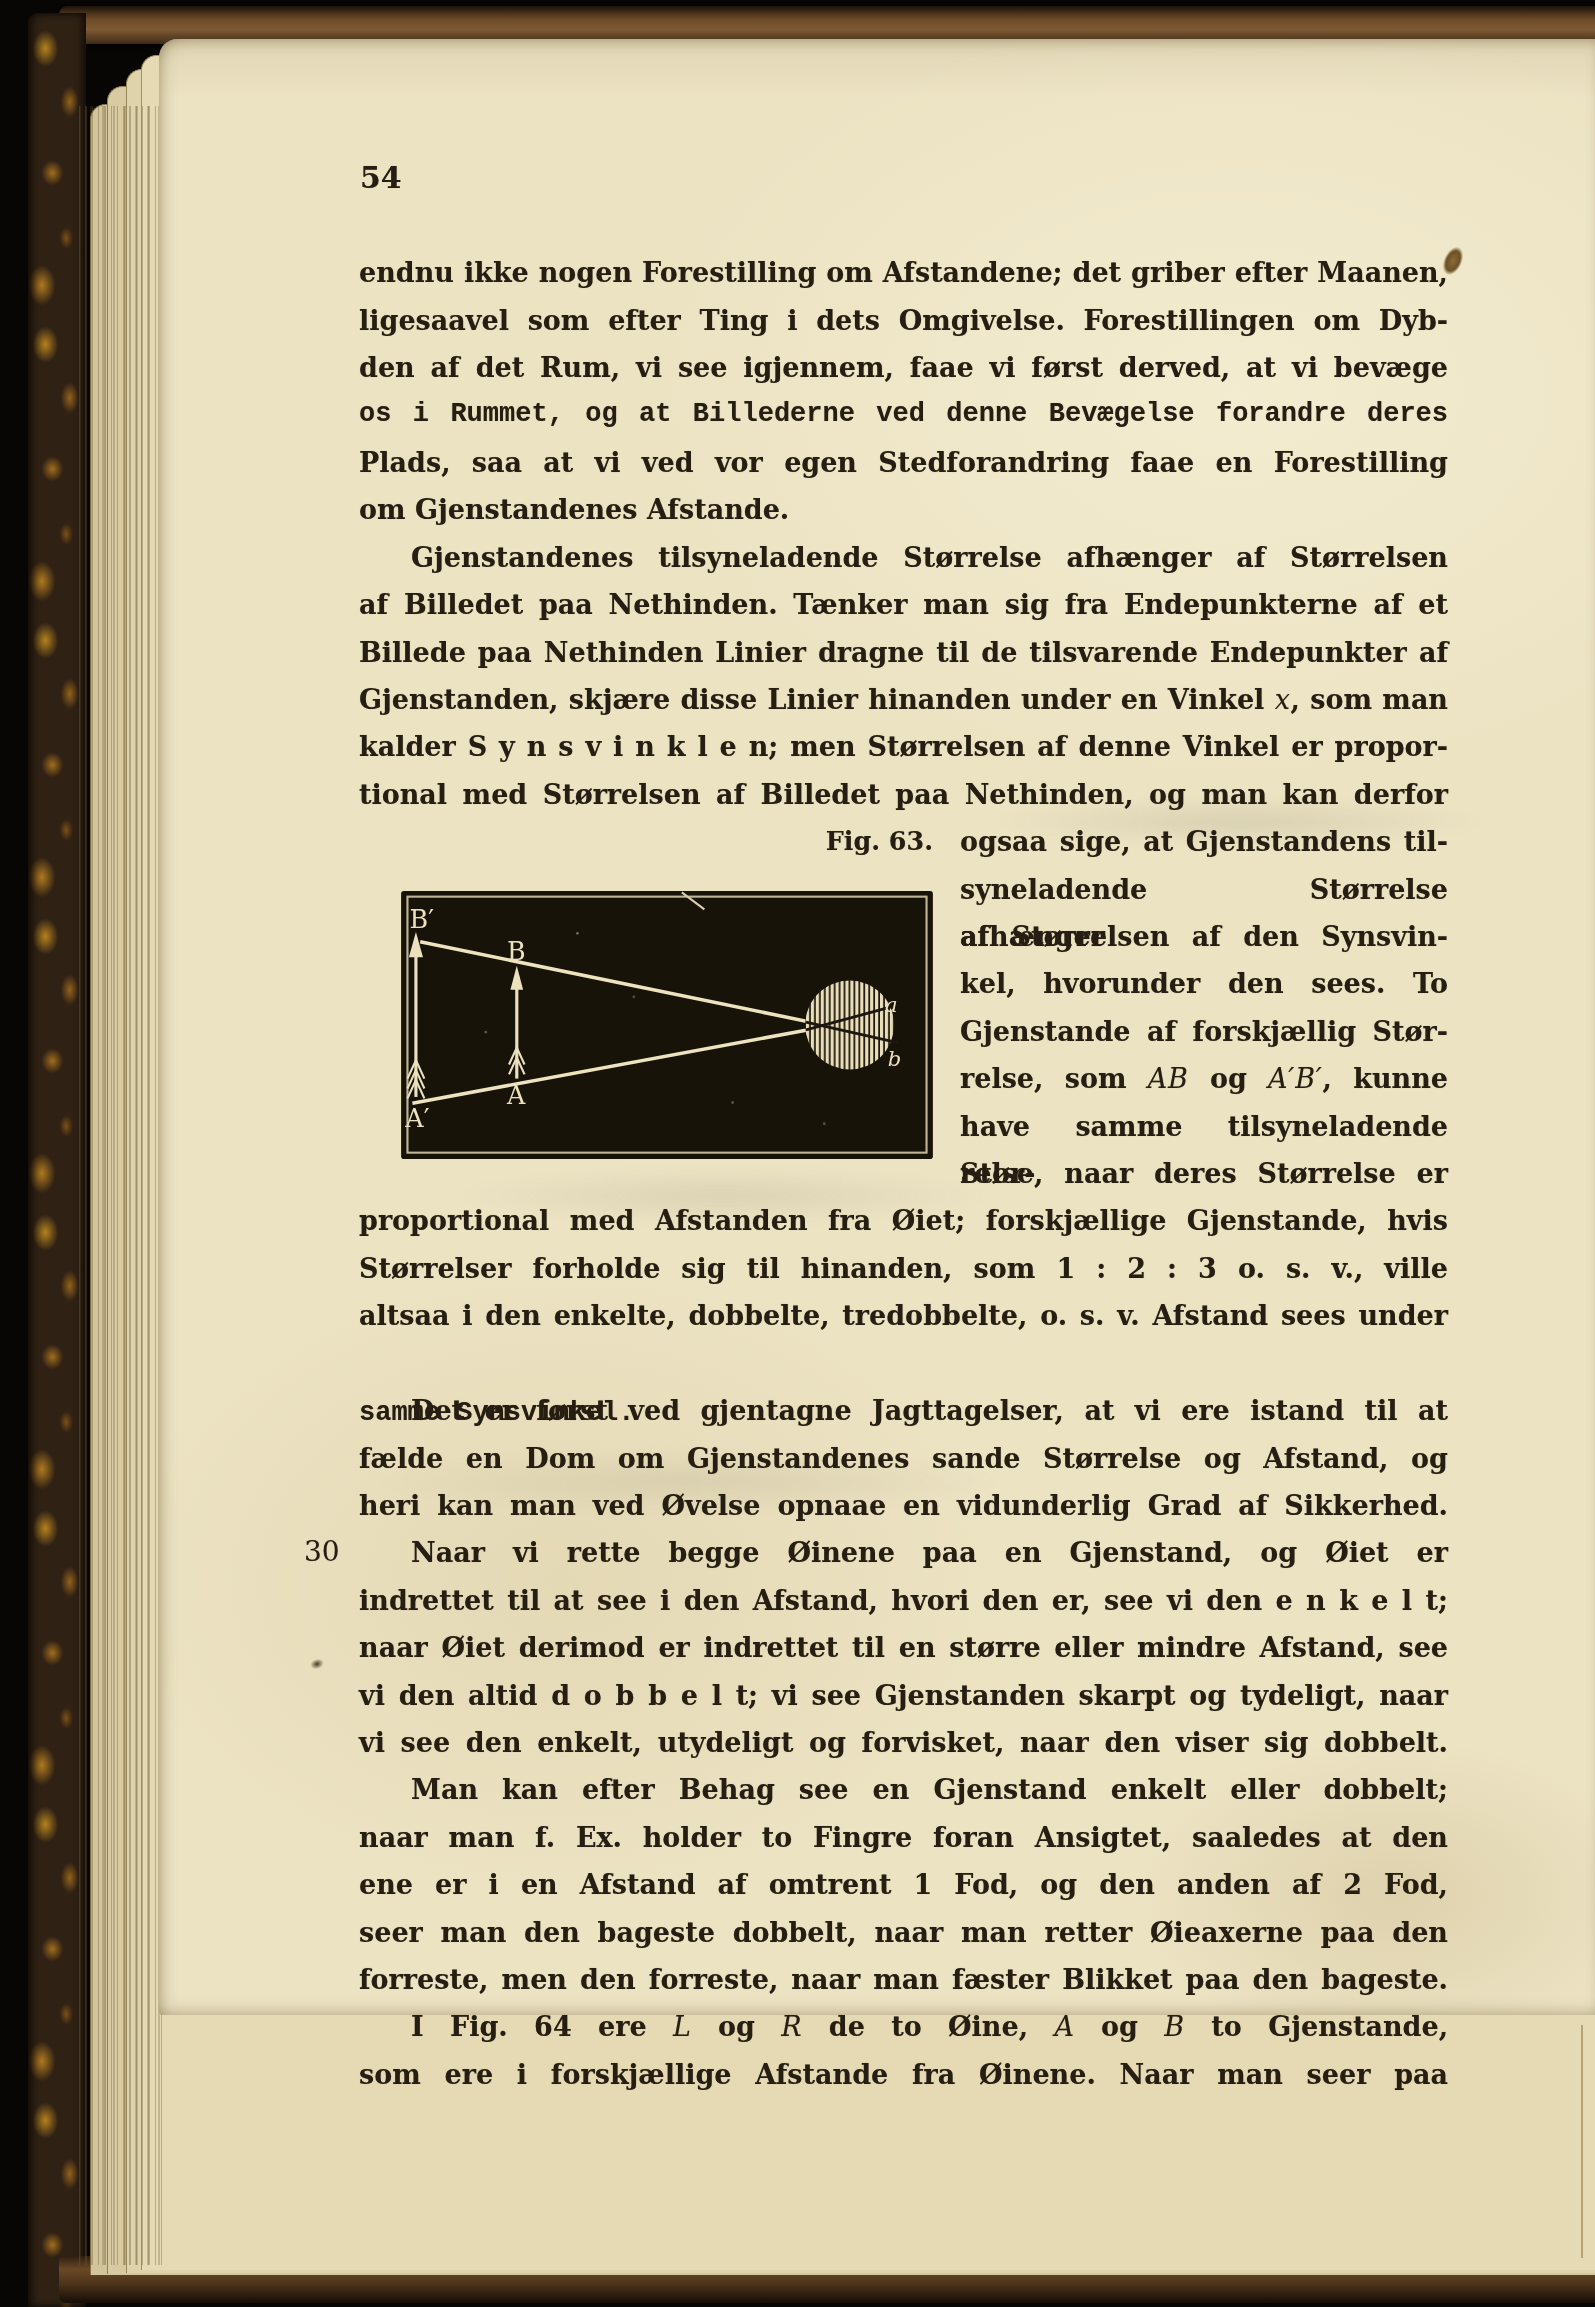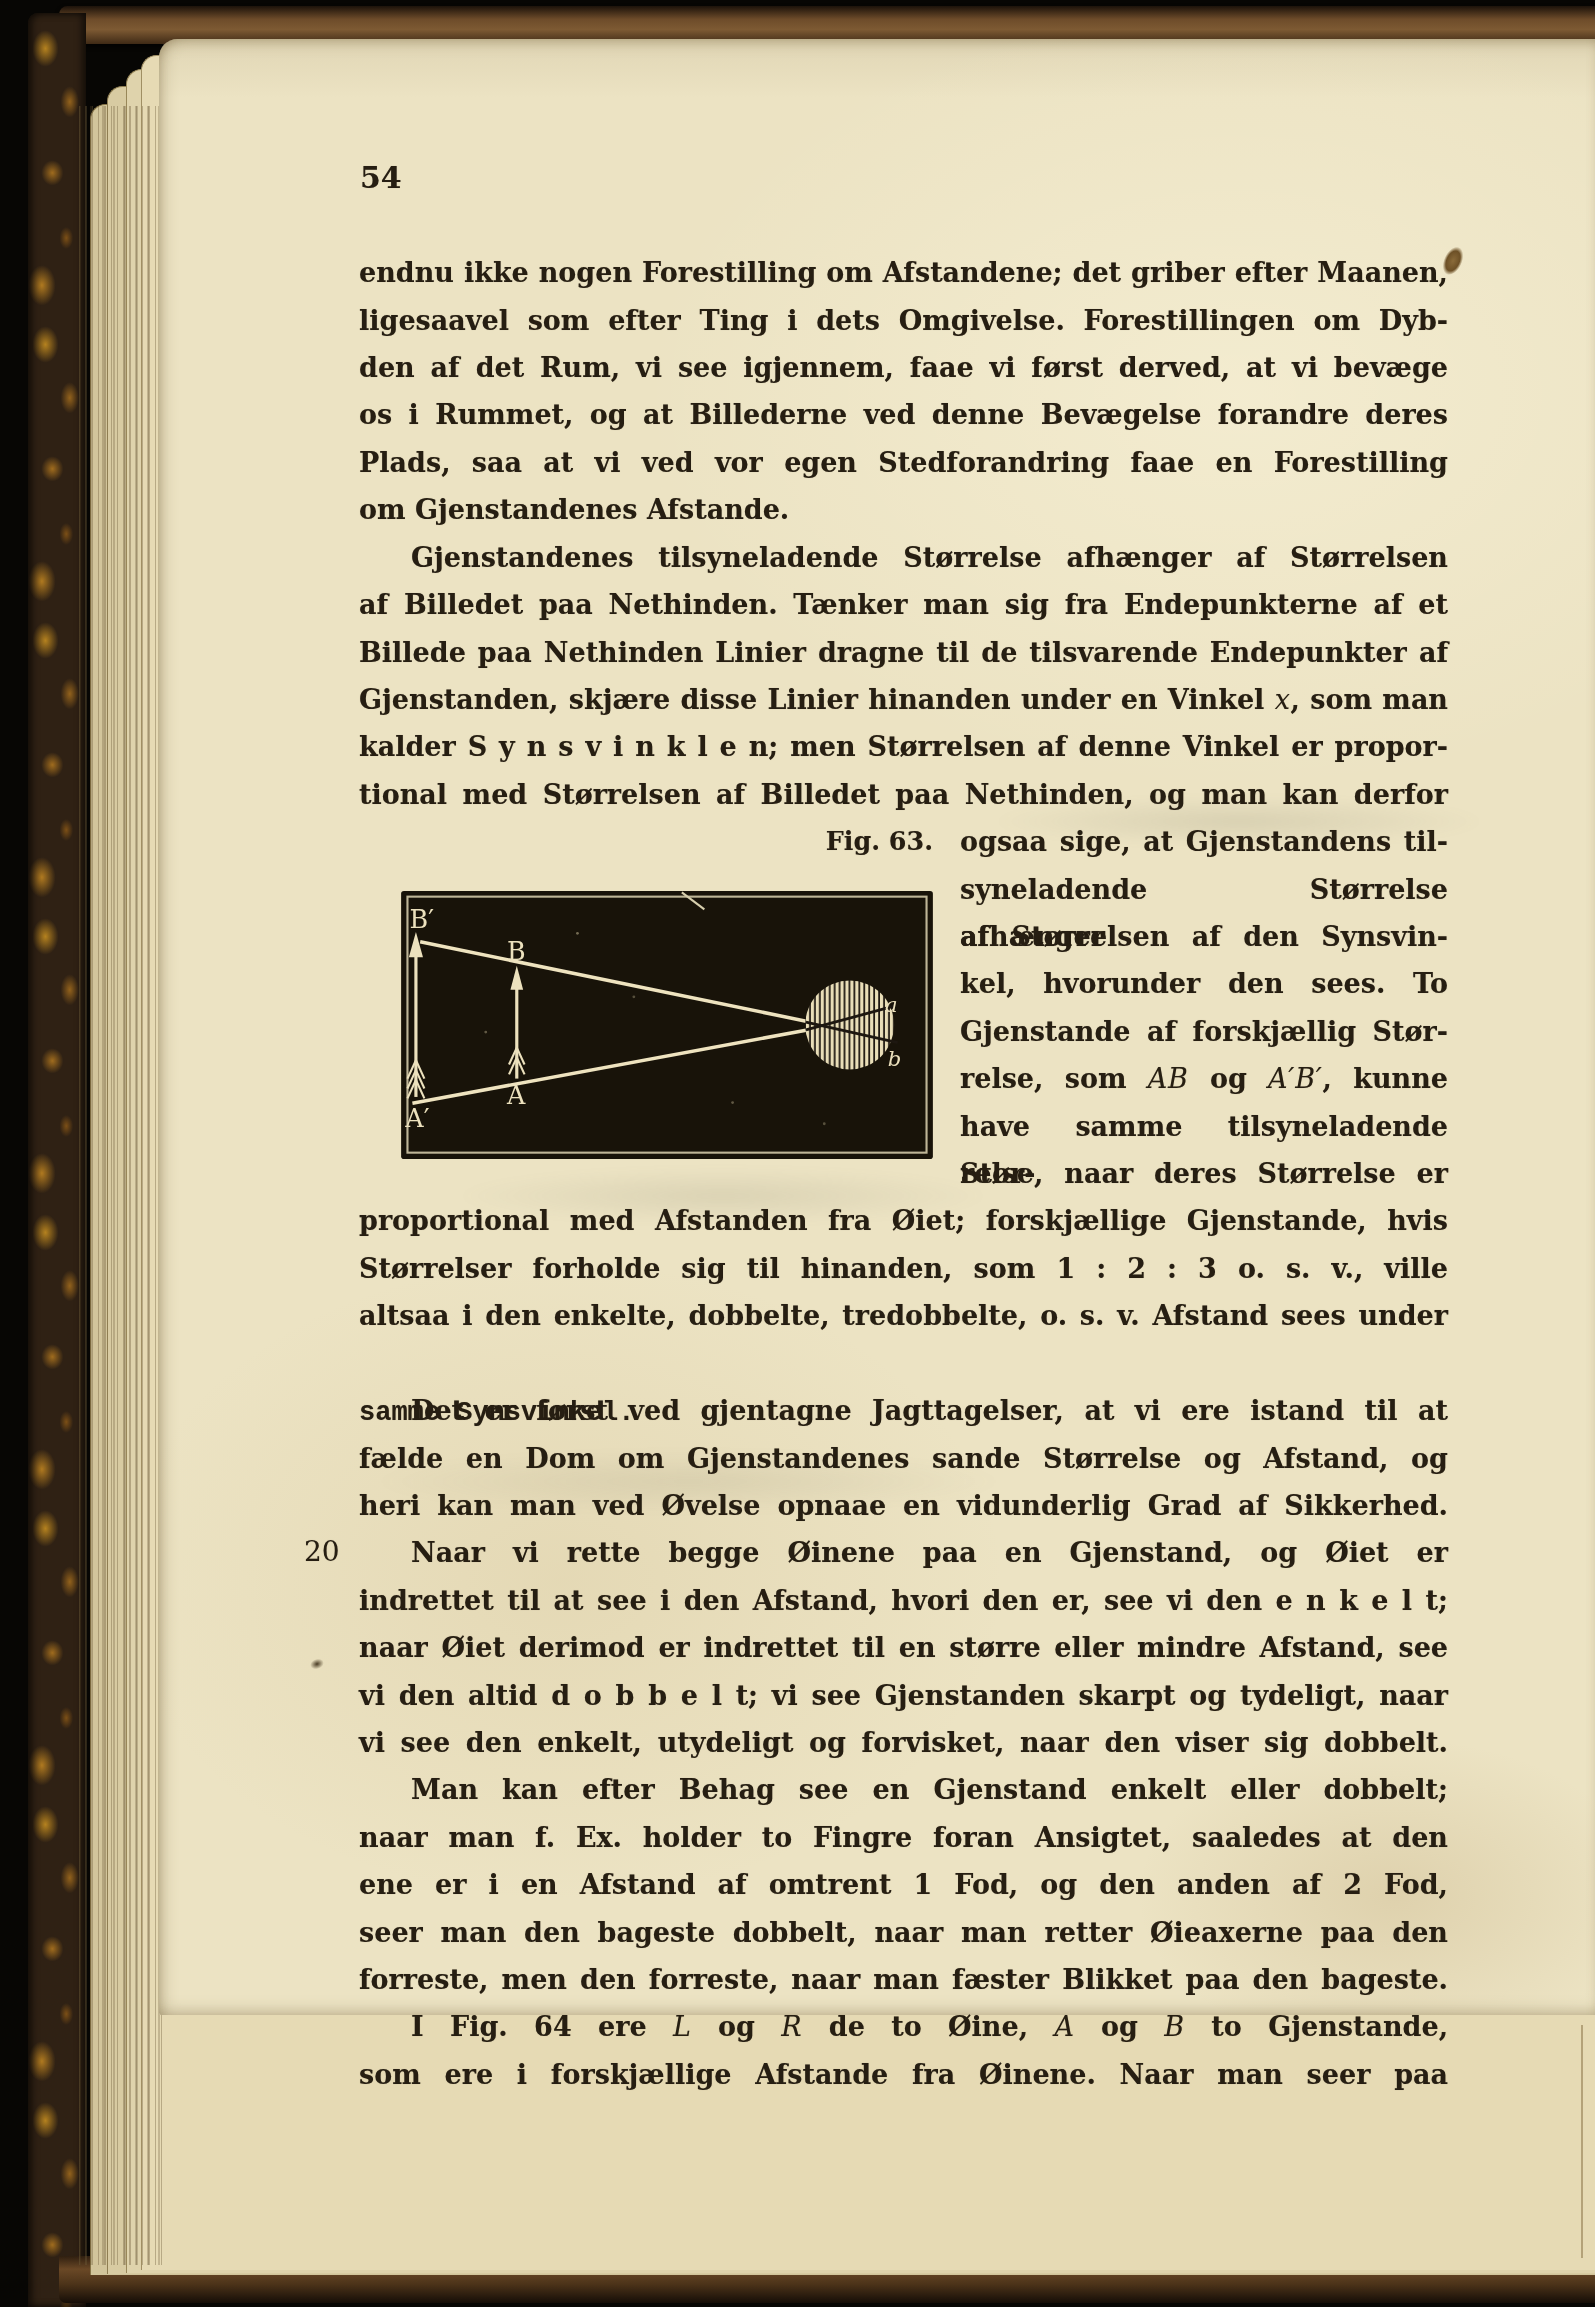--- a/index.html
+++ b/index.html
@@ -98,27 +98,27 @@
 <div class="page">
 
   <div class="ghost g1"></div>
   <div class="ghost g2"></div>
   <div class="ghost g3"></div>
   <div class="crease"></div>
   <div class="speck"></div>
   <div class="margin-mark"></div>
 
   <div class="pagenum ink">54</div>
-  <div class="margin-sig ink">20</div>
+  <div class="margin-sig ink">30</div>
 
   <div id="text-block">
       <div class="line ink z-full just" style="top: 210px;"><span>endnu ikke nogen Forestilling om Afstandene; det griber efter Maanen,</span></div>
       <div class="line ink z-full just" style="top: 258px;"><span>ligesaavel som efter Ting i dets Omgivelse. Forestillingen om Dyb-</span></div>
       <div class="line ink z-full just" style="top: 305px;"><span>den af det Rum, vi see igjennem, faae vi først derved, at vi bevæge</span></div>
-      <div class="line ink z-full just" style="top: 352px;"><span>os i Rummet, og at Billederne ved denne Bevægelse forandre deres</span></div>
+      <div class="line ink z-full just" style="top: 352px; font-family: Liberation Mono, monospace;"><span>os i Rummet, og at Billederne ved denne Bevægelse forandre deres</span></div>
       <div class="line ink z-full just" style="top: 400px;"><span>Plads, saa at vi ved vor egen Stedforandring faae en Forestilling</span></div>
       <div class="line ink z-full" style="top: 447px;"><span>om Gjenstandenes Afstande.</span></div>
       <div class="line ink z-full just ind" style="top: 495px;"><span>Gjenstandenes tilsyneladende Størrelse afhænger af Størrelsen</span></div>
       <div class="line ink z-full just" style="top: 542px;"><span>af Billedet paa Nethinden. Tænker man sig fra Endepunkterne af et</span></div>
       <div class="line ink z-full just" style="top: 590px;"><span>Billede paa Nethinden Linier dragne til de tilsvarende Endepunkter af</span></div>
       <div class="line ink z-full just" style="top: 637px;"><span>Gjenstanden, skjære disse Linier hinanden under en Vinkel </span><span class="var">x</span><span>, som man</span></div>
       <div class="line ink z-full just" style="top: 684px;"><span>kalder S y n s v i n k l e n; men Størrelsen af denne Vinkel er propor-</span></div>
       <div class="line ink z-full just" style="top: 732px;"><span>tional med Størrelsen af Billedet paa Nethinden, og man kan derfor</span></div>
       <div class="line ink z-caption" style="top: 779px;"><span>Fig. 63.</span></div>
       <div class="line ink z-right just" style="top: 779px;"><span>ogsaa sige, at Gjenstandens til-</span></div>

